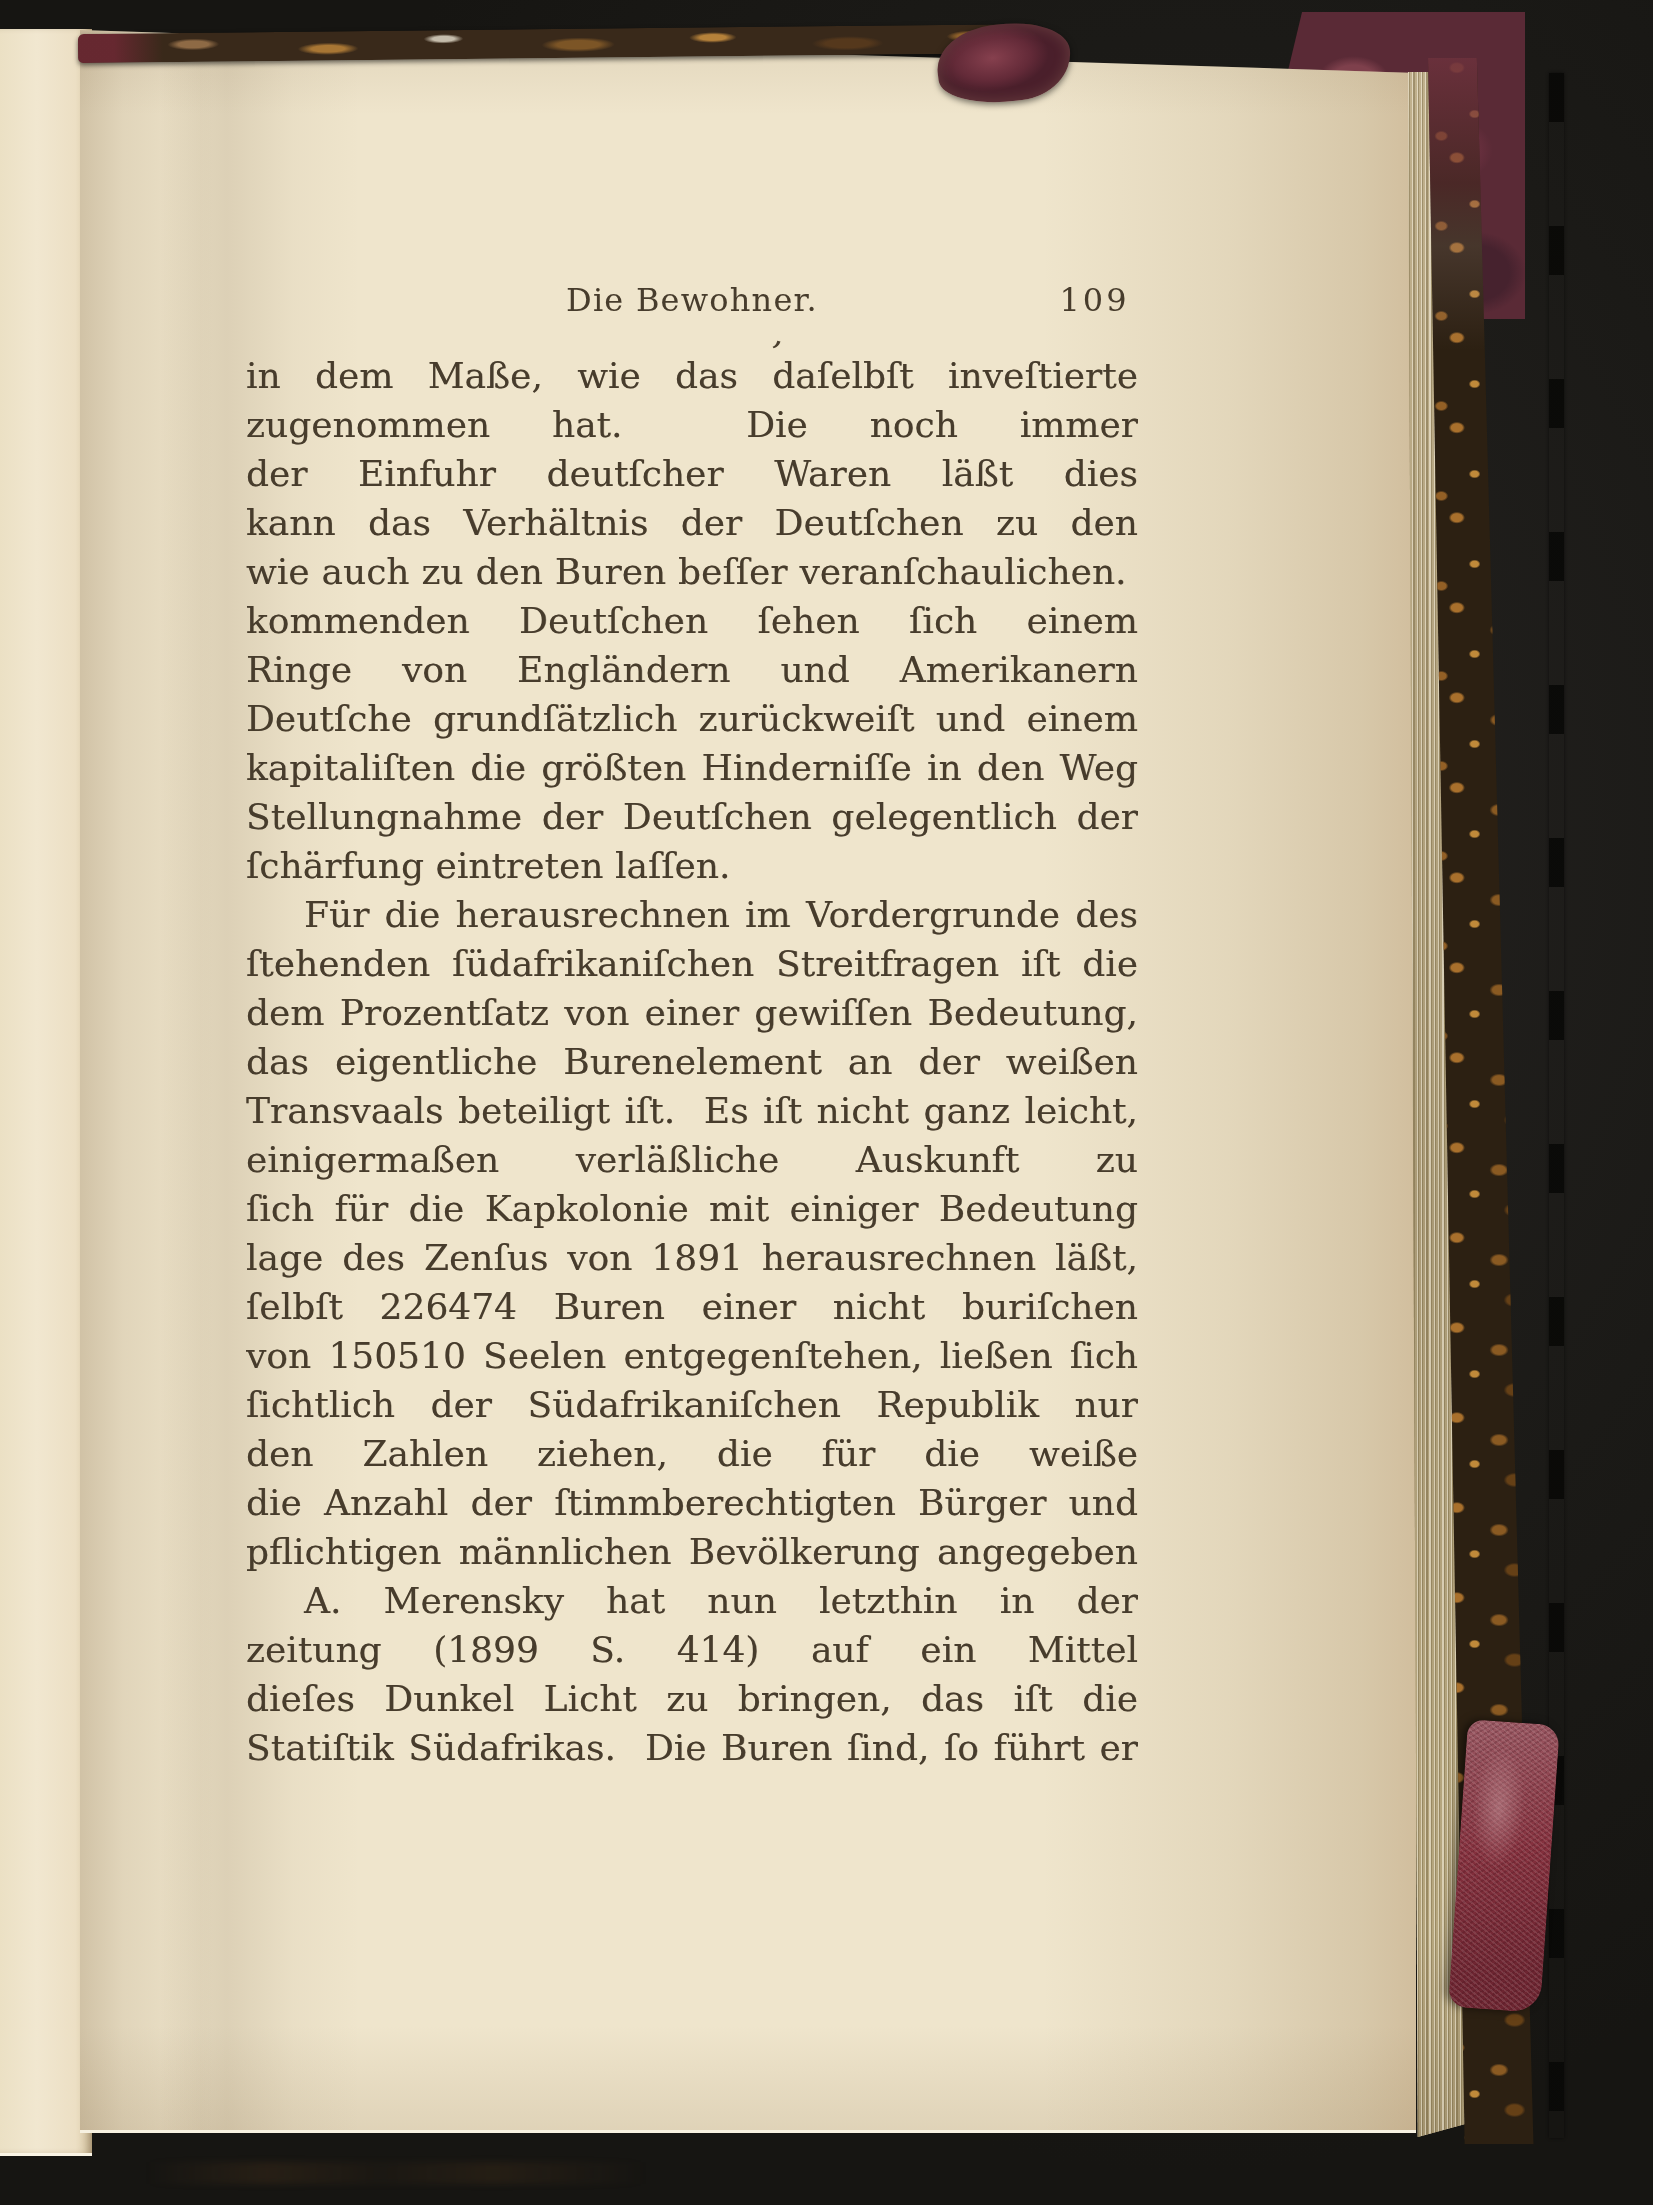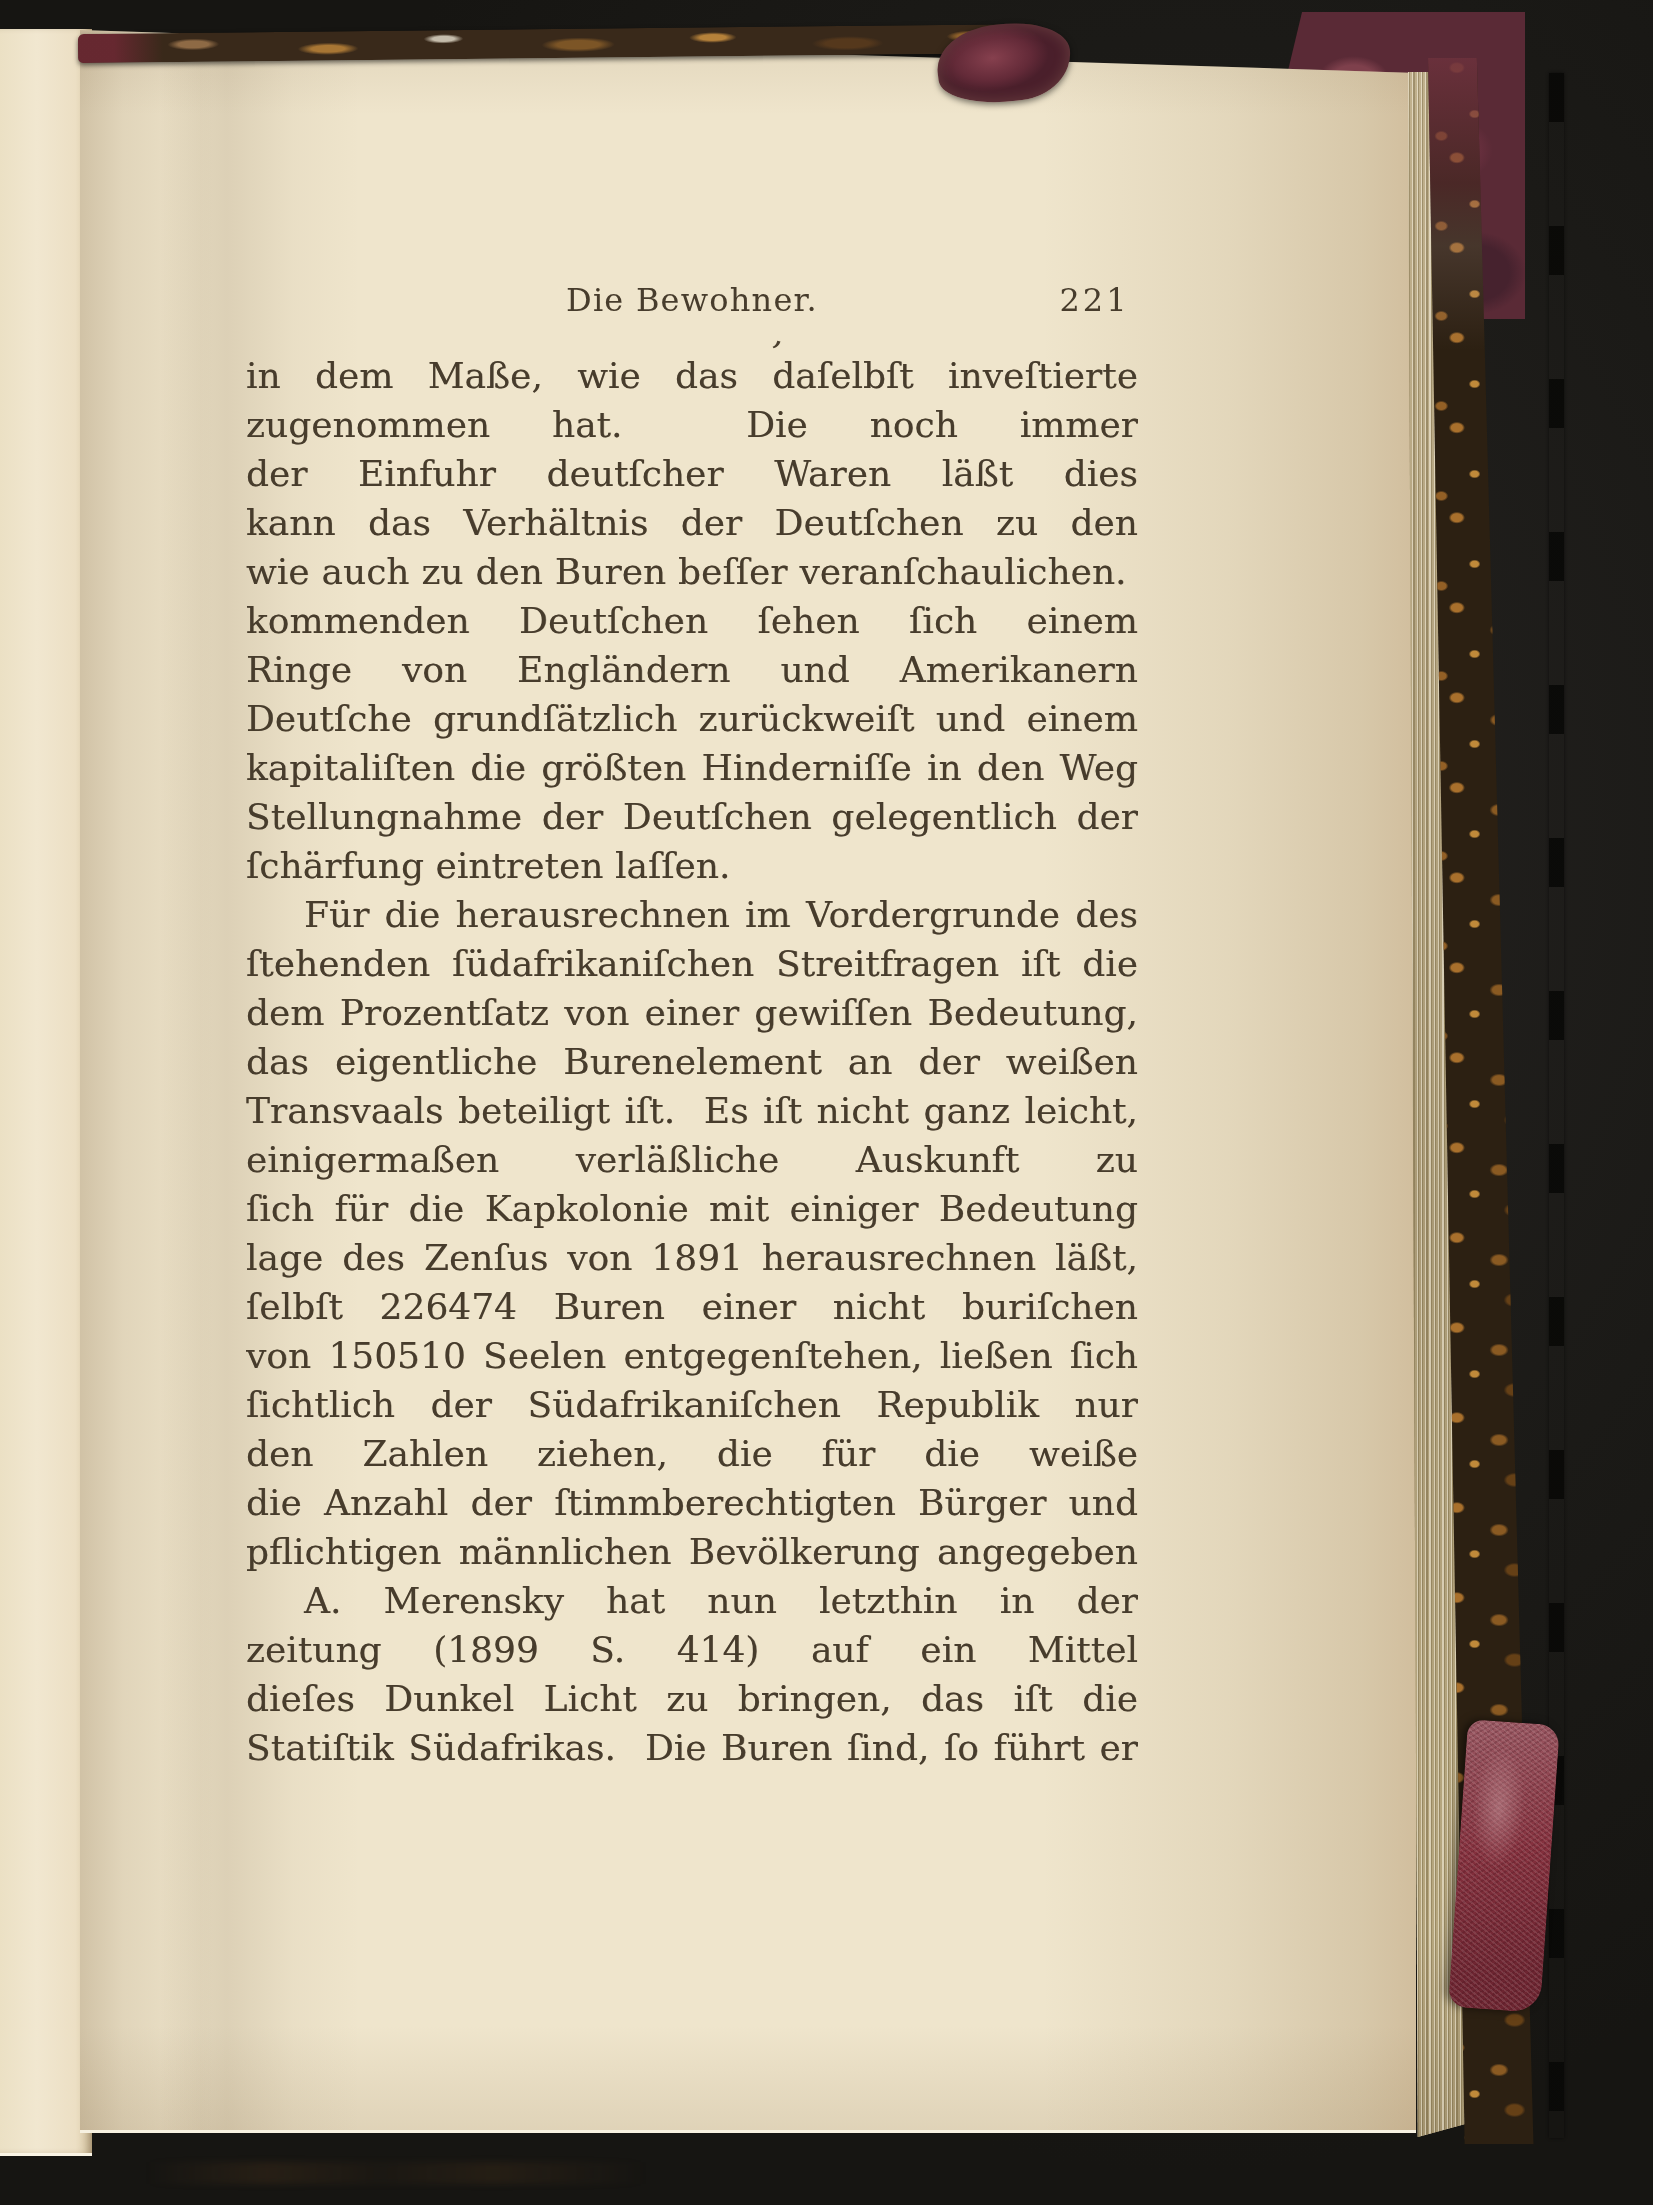--- a/index.html
+++ b/index.html
@@ -144,21 +144,21 @@
   <div class="page"></div>
 
   <div class="cover-top-strip"></div>
   <div class="cover-maroon-blob"></div>
   <div class="fore-edge"></div>
   <div class="spine-marble"></div>
   <div class="red-cloth"></div>
 
   <div class="page-header">
     <span class="header-title">Die Bewohner.</span>
-    <span class="page-number">221</span>
+    <span class="page-number">109</span>
   </div>
 
   <div class="stray-mark">,</div>
 
   <div class="body-text">
     <div class="line j">in dem Maße, wie das daſelbſt inveſtierte deutſche Kapital</div>
     <div class="line j">zugenommen hat.&nbsp; Die noch immer ungenügende Zunahme</div>
     <div class="line j">der Einfuhr deutſcher Waren läßt dies erkennen.&nbsp; Nichts</div>
     <div class="line j">kann das Verhältnis der Deutſchen zu den Engländern</div>
     <div class="line j">wie auch zu den Buren beſſer veranſchaulichen.&nbsp; Die an=</div>

